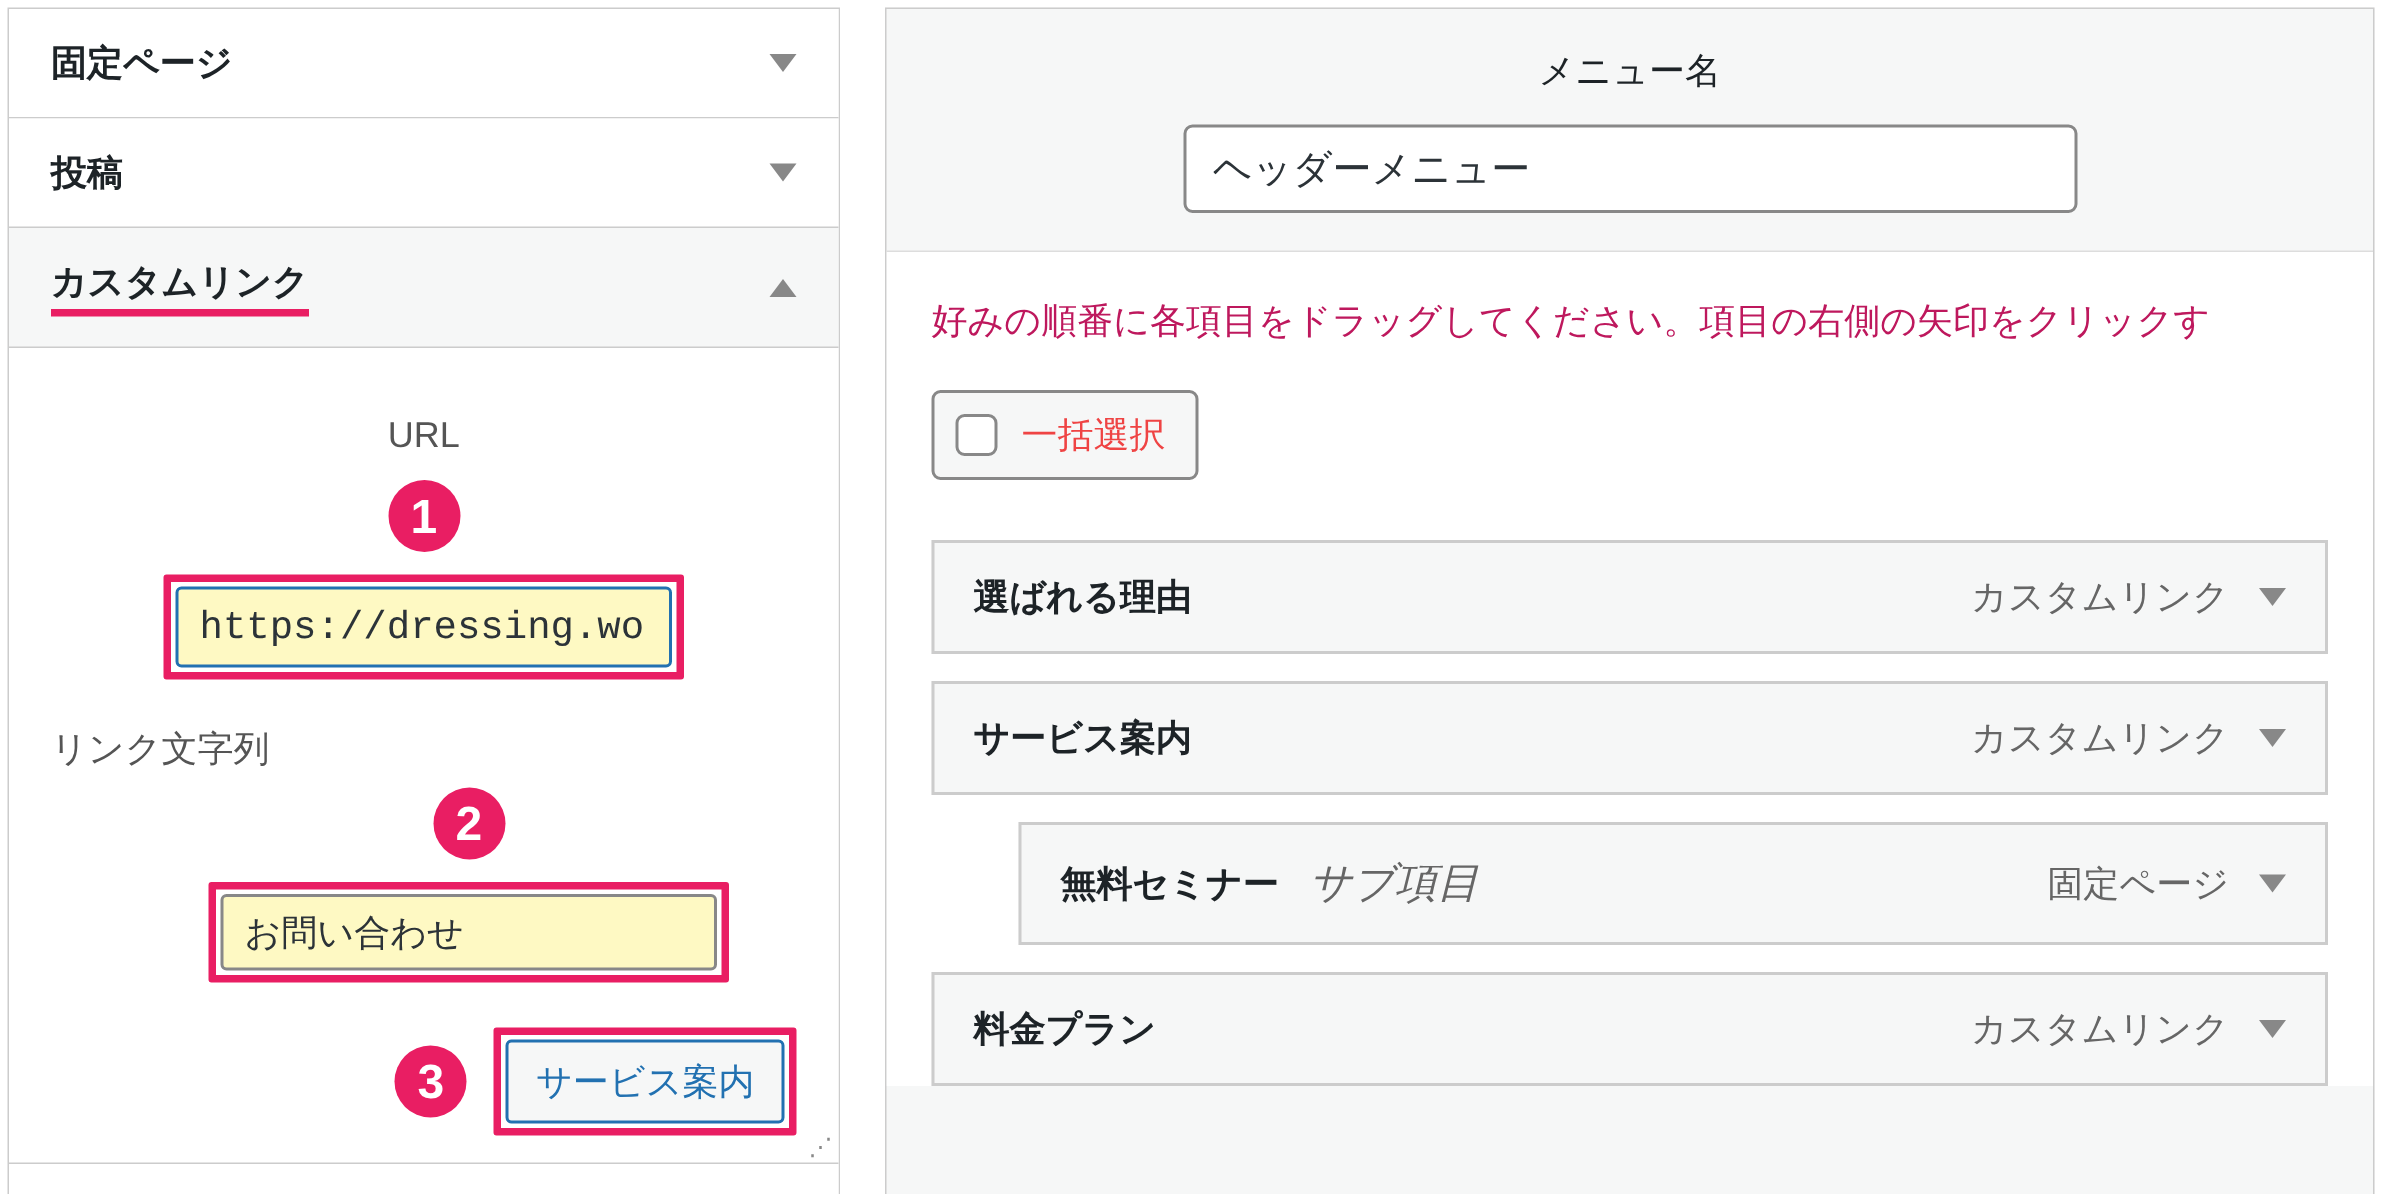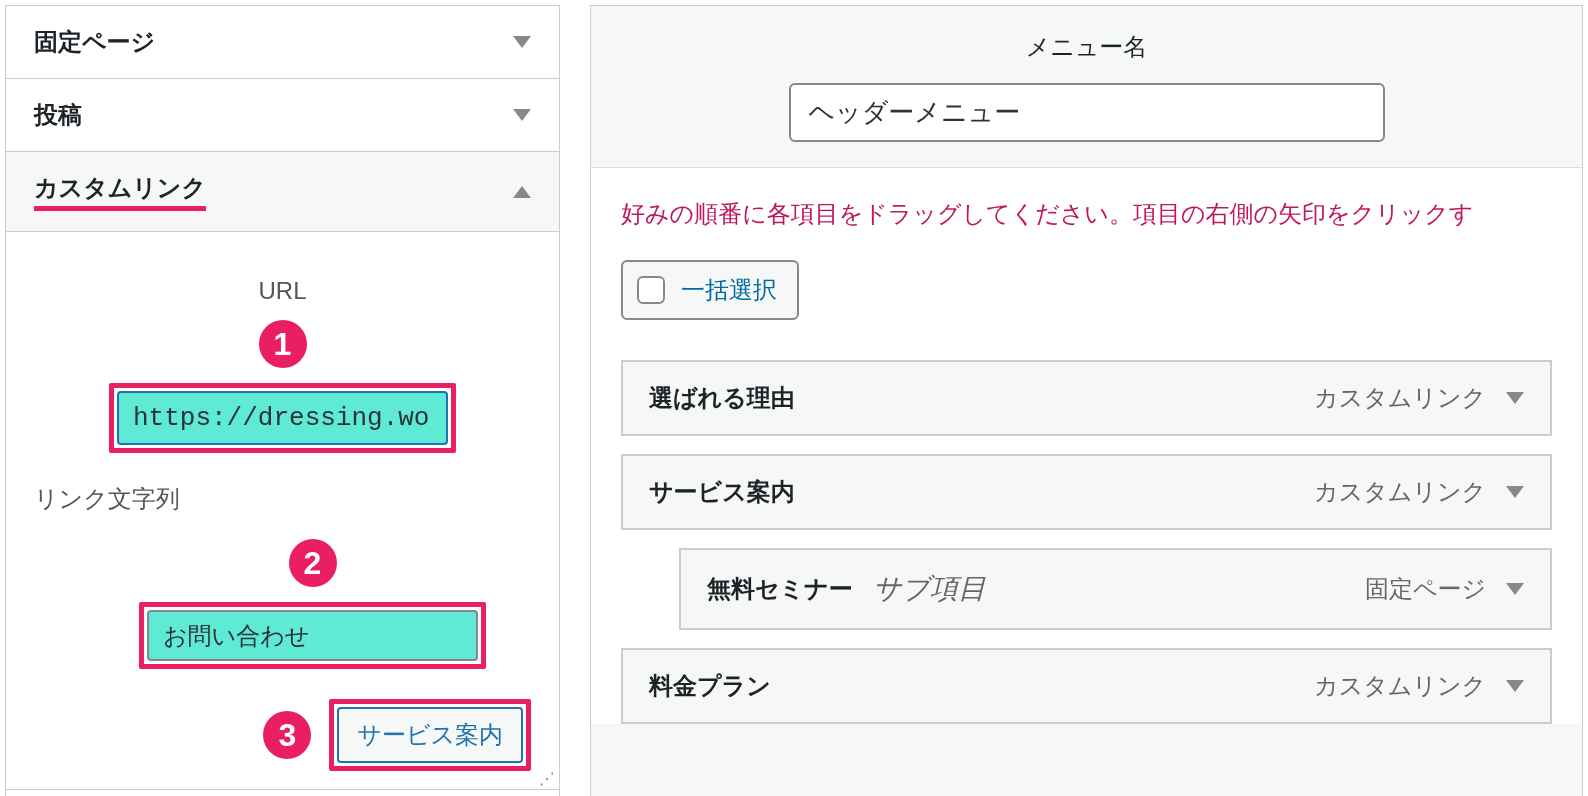--- a/index.html
+++ b/index.html
@@ -67,21 +67,21 @@
       margin-bottom: 30px;
       position: relative;
       flex-direction: column;
     }
     .form-label {
       font-size: 24px;
       color: #555;
     }
     .label-block {
       display: block;
-      margin-bottom: 24px;
+      margin-bottom: 10px;
     }
     .badge {
       width: 48px;
       height: 48px;
       border-radius: 50%;
       background: #e91e63;
       color: #fff;
       font-size: 32px;
       font-weight: 700;
       display: flex;
@@ -95,21 +95,21 @@
       border-radius: 2px;
     }
     .text-input {
       width: 331px;
       padding: 10px 14px;
       font-size: 26px;
       font-family: 'Courier New', monospace;
       border: 2px solid #2271b1;
       border-radius: 4px;
       outline: none;
-      background: #5eead4;
+      background: #fef9c3;
       color: #2c3338;
     }
     .text-input.plain {
       font-family: Liberation Serif, serif;
       font-size: 24px;
       border: 2px solid #888;
     }
     .btn-row {
       display: flex;
       justify-content: flex-end;
@@ -184,21 +184,21 @@
     }
     .checkbox {
       width: 28px;
       height: 28px;
       border: 2px solid #888;
       border-radius: 6px;
       background: #fff;
     }
     .select-all-label {
       font-size: 24px;
-      color: #0369a1;
+      color: #ef4444;
     }
     .menu-item {
       display: flex;
       align-items: center;
       padding: 20px 26px;
       border: 2px solid #ccc;
       background: #f6f7f7;
       margin-bottom: 18px;
     }
     .menu-item.indented {

